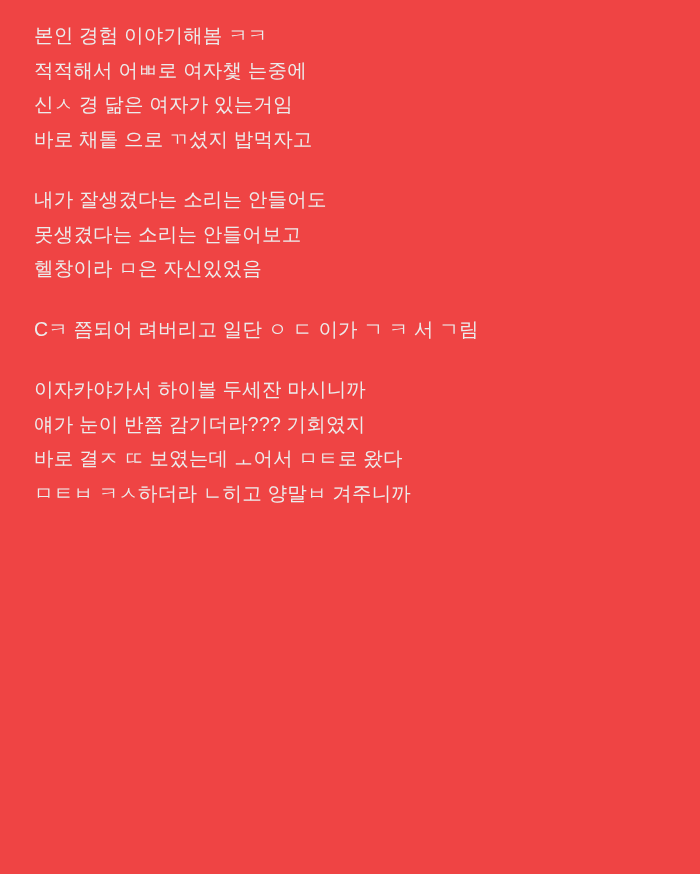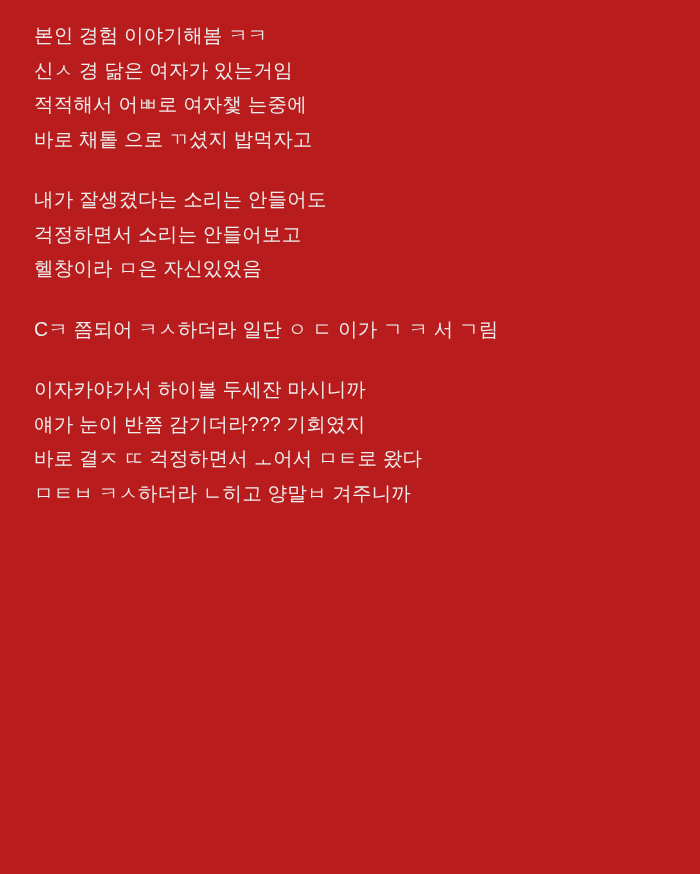--- a/index.html
+++ b/index.html
@@ -9,21 +9,21 @@
   }
   body {
     width: 700px;
     height: 874px;
     overflow: hidden;
     font-family: "Liberation Sans", sans-serif;
   }
   #page {
     width: 700px;
     height: 874px;
-    background: #b91c1c;
+    background: #ef4444;
     color: #e8e8e8;
     box-sizing: border-box;
     padding: 18px 30px 10px 34px;
   }
   .block {
     margin: 0 0 26px 0;
   }
   .block:last-child {
     margin-bottom: 8px;
   }
@@ -36,36 +36,36 @@
     word-break: break-all;
   }
 </style>
 </head>
 <body>
 
 <div id="page">
 
   <div class="block">
     <div class="line">본인 경험 이야기해봄 ㅋㅋ</div>
+    <div class="line">적적해서 어ㅃ로 여자챛 는중에</div>
     <div class="line">신ㅅ 경 닮은 여자가 있는거임</div>
-    <div class="line">적적해서 어ㅃ로 여자챛 는중에</div>
     <div class="line">바로 채톹 으로 ㄲ셨지 밥먹자고</div>
   </div>
 
   <div class="block">
     <div class="line">내가 잘생겼다는 소리는 안들어도</div>
-    <div class="line">걱정하면서 소리는 안들어보고</div>
+    <div class="line">못생겼다는 소리는 안들어보고</div>
     <div class="line">헬창이라 ㅁ은 자신있었음</div>
   </div>
 
   <div class="block">
-    <div class="line">Cㅋ 쯤되어 ㅋㅅ하더라 일단 ㅇ ㄷ 이가 ㄱ ㅋ 서 ㄱ림</div>
+    <div class="line">Cㅋ 쯤되어 려버리고 일단 ㅇ ㄷ 이가 ㄱ ㅋ 서 ㄱ림</div>
   </div>
 
 
   <div class="block">
     <div class="line">이자카야가서 하이볼 두세잔 마시니까</div>
     <div class="line">얘가 눈이 반쯤 감기더라??? 기회였지</div>
-    <div class="line">바로 결ㅈ ㄸ 걱정하면서 ㅗ어서 ㅁㅌ로 왔다</div>
+    <div class="line">바로 결ㅈ ㄸ 보였는데 ㅗ어서 ㅁㅌ로 왔다</div>
     <div class="line">ㅁㅌㅂ ㅋㅅ하더라 ㄴ히고 양말ㅂ 겨주니까</div>
   </div>
 
 </div>
 
 </body></html>

